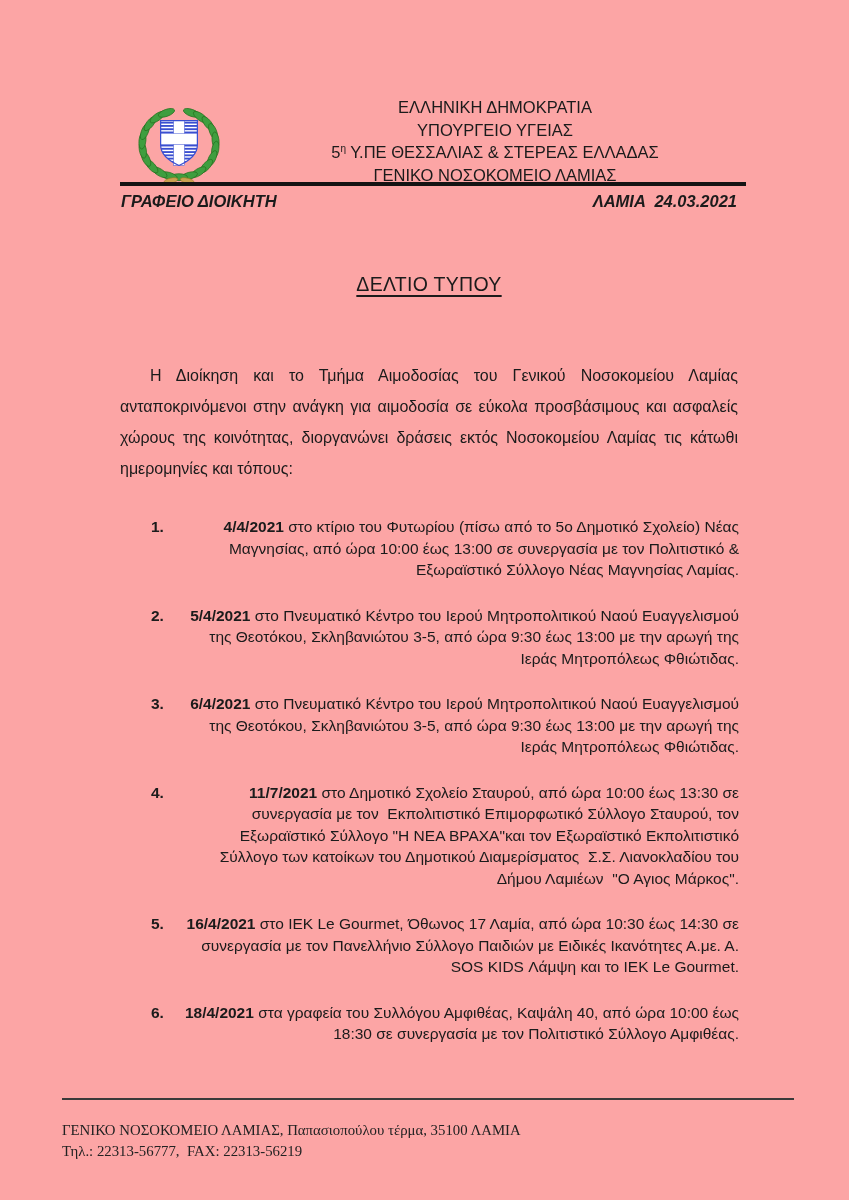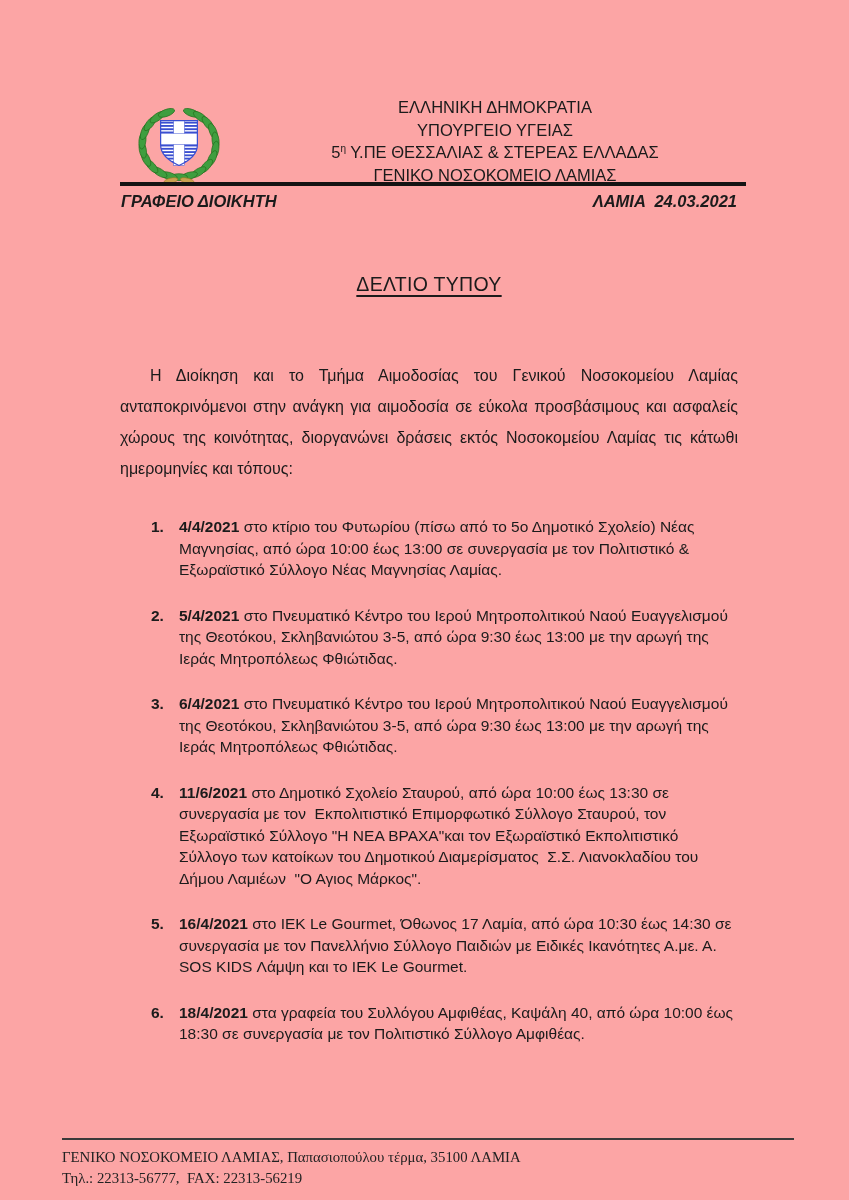--- a/index.html
+++ b/index.html
@@ -38,28 +38,28 @@
   }
 
   .intro {
     position:absolute; left:120px; top:360px; width:618px;
     font-size:16px; line-height:31px; text-align:justify; text-indent:30px;
   }
 
   .events { position:absolute; left:120px; top:516px; width:619px; }
   .event { display:flex; align-items:flex-start; margin-bottom:24px; font-size:15.5px; line-height:21.5px; }
   .event-num { flex:0 0 28px; margin-left:31px; font-weight:700; }
-  .event-body { flex:1; white-space:pre-wrap; }
+  .event-body { flex:1; white-space:pre-wrap;text-align:right; }
   .event-date { font-weight:700; }
 
   .footer {
     position:absolute; left:62px; top:1098px; width:732px;
-    border-top:2px solid #3a3a3a; padding-top:7px;
+    border-top:2px solid #3a3a3a; padding-top:20px;
     font-family:"Liberation Serif","DejaVu Serif",serif;
-    font-size:14.8px; line-height:20.5px; color:#222222;margin-top:40px;
+    font-size:14.8px; line-height:20.5px; color:#222222;
   }
   .footer .fline { white-space:pre-wrap; }
 </style>
 </head>
 <body>
 
 <div class="page">
 
   <svg class="logo" viewBox="0 0 96 86" aria-hidden="true">
     <defs>
@@ -149,21 +149,21 @@
     <div class="event">
       <span class="event-num">2.</span>
       <span class="event-body"><span class="event-date">5/4/2021</span><span> στο Πνευματικό Κέντρο του Ιερού Μητροπολιτικού Ναού Ευαγγελισμού της Θεοτόκου, Σκληβανιώτου 3-5, από ώρα 9:30 έως 13:00 με την αρωγή της Ιεράς Μητροπόλεως Φθιώτιδας.</span></span>
     </div>
     <div class="event">
       <span class="event-num">3.</span>
       <span class="event-body"><span class="event-date">6/4/2021</span><span> στο Πνευματικό Κέντρο του Ιερού Μητροπολιτικού Ναού Ευαγγελισμού της Θεοτόκου, Σκληβανιώτου 3-5, από ώρα 9:30 έως 13:00 με την αρωγή της Ιεράς Μητροπόλεως Φθιώτιδας.</span></span>
     </div>
     <div class="event">
       <span class="event-num">4.</span>
-      <span class="event-body"><span class="event-date">11/6/2021</span><span> στο Δημοτικό Σχολείο Σταυρού, από ώρα 10:00 έως 13:30 σε συνεργασία με τον  Εκπολιτιστικό Επιμορφωτικό Σύλλογο Σταυρού, τον Εξωραϊστικό Σύλλογο "Η ΝΕΑ ΒΡΑΧΑ"και τον Εξωραϊστικό Εκπολιτιστικό Σύλλογο των κατοίκων του Δημοτικού Διαμερίσματος  Σ.Σ. Λιανοκλαδίου του Δήμου Λαμιέων  "Ο Αγιος Μάρκος".</span></span>
+      <span class="event-body"><span class="event-date">11/7/2021</span><span> στο Δημοτικό Σχολείο Σταυρού, από ώρα 10:00 έως 13:30 σε συνεργασία με τον  Εκπολιτιστικό Επιμορφωτικό Σύλλογο Σταυρού, τον Εξωραϊστικό Σύλλογο "Η ΝΕΑ ΒΡΑΧΑ"και τον Εξωραϊστικό Εκπολιτιστικό Σύλλογο των κατοίκων του Δημοτικού Διαμερίσματος  Σ.Σ. Λιανοκλαδίου του Δήμου Λαμιέων  "Ο Αγιος Μάρκος".</span></span>
     </div>
     <div class="event">
       <span class="event-num">5.</span>
       <span class="event-body"><span class="event-date">16/4/2021</span><span> στο ΙΕΚ Le Gourmet, Όθωνος 17 Λαμία, από ώρα 10:30 έως 14:30 σε συνεργασία με τον Πανελλήνιο Σύλλογο Παιδιών με Ειδικές Ικανότητες Α.με. Α. SOS KIDS Λάμψη και το ΙΕΚ Le Gourmet.</span></span>
     </div>
     <div class="event">
       <span class="event-num">6.</span>
       <span class="event-body"><span class="event-date">18/4/2021</span><span> στα γραφεία του Συλλόγου Αμφιθέας, Καψάλη 40, από ώρα 10:00 έως 18:30 σε συνεργασία με τον Πολιτιστικό Σύλλογο Αμφιθέας.</span></span>
     </div>
   </div>

